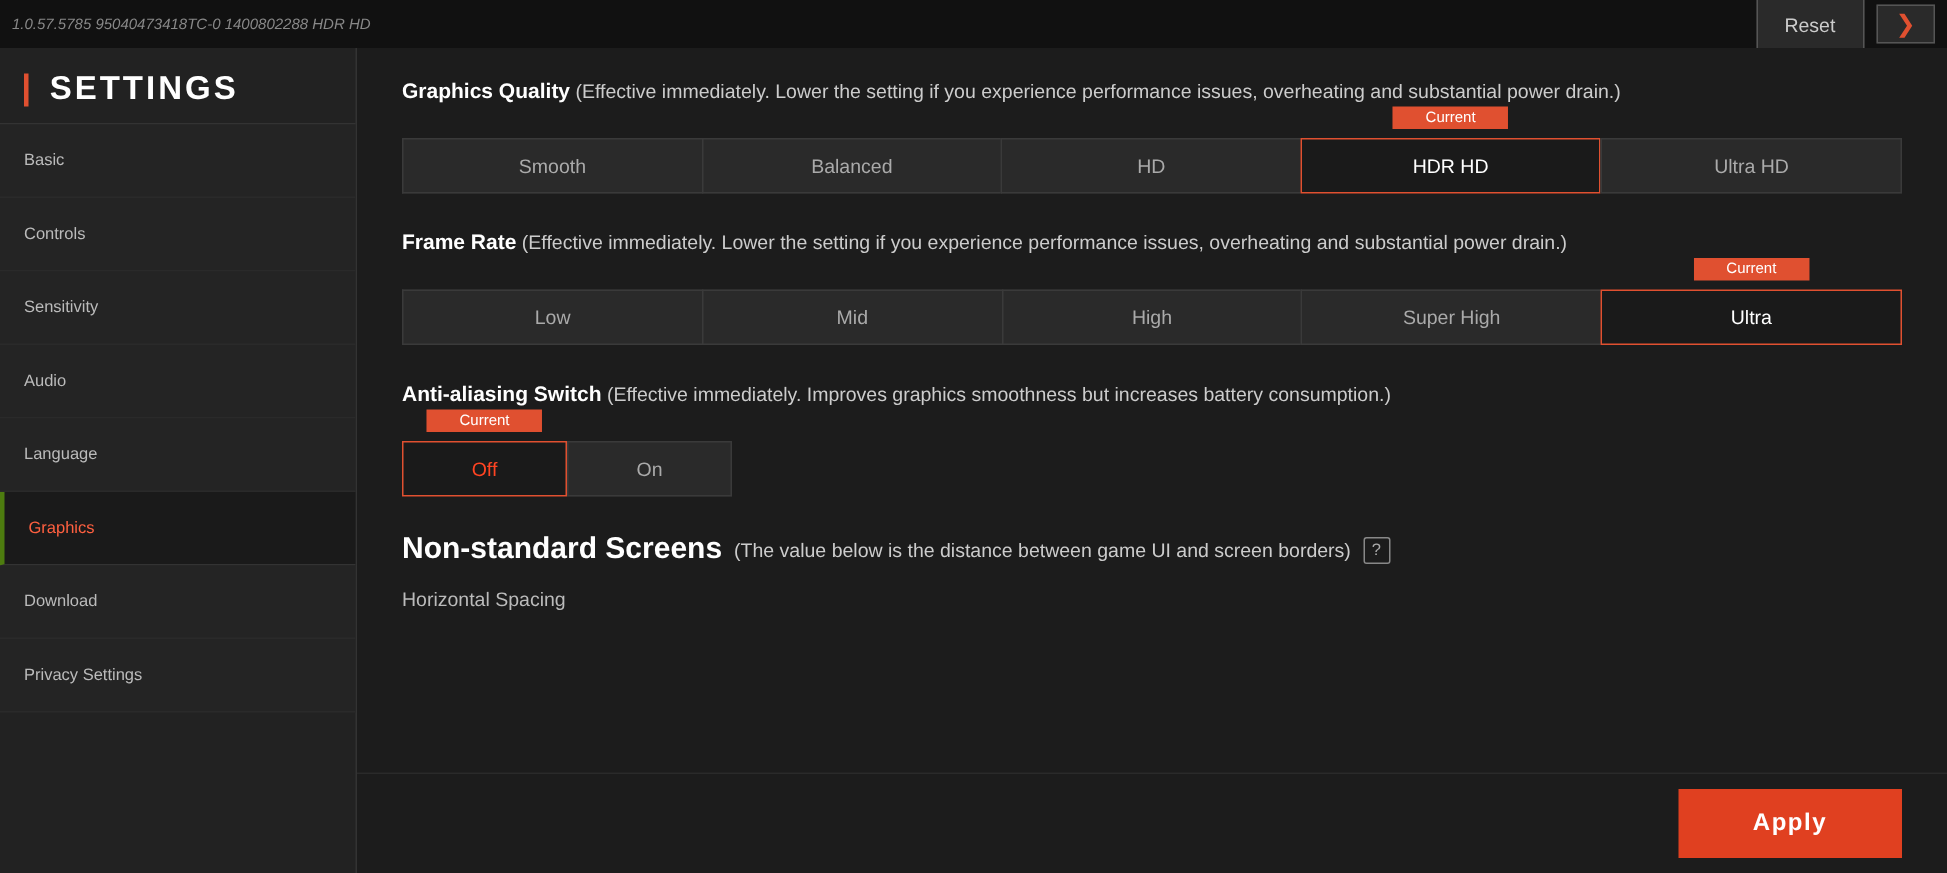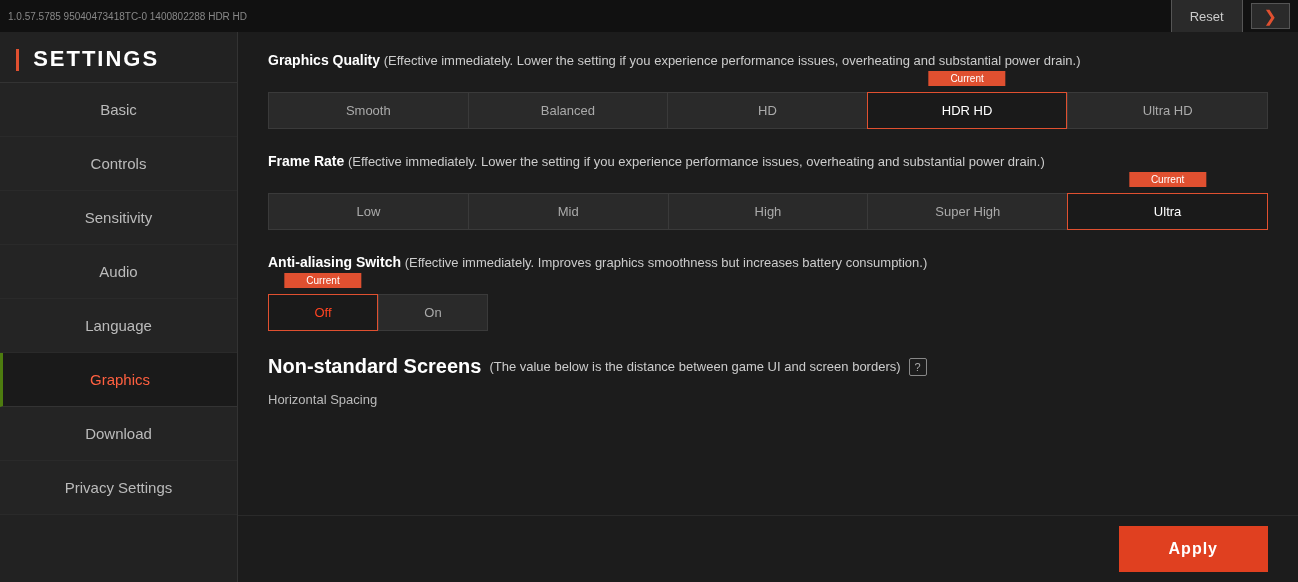--- a/index.html
+++ b/index.html
@@ -23,20 +23,21 @@
       padding: 4px 8px;
       gap: 8px;
       height: 32px;
     }
     .version-text {
       font-size: 10px;
       color: #888;
       margin-right: auto;
       display: flex;
       align-items: center;
+      font-style: italic;
     }
     .reset-btn {
       background: #2a2a2a;
       border: 1px solid #555;
       color: #ccc;
       padding: 4px 18px;
       cursor: pointer;
       font-size: 13px;
       height: 38px;
     }
@@ -83,25 +84,25 @@
       height: 22px;
       vertical-align: middle;
     }
     .sidebar-nav {
       display: flex;
       flex-direction: column;
       flex: 1;
     }
     .sidebar-item {
       padding: 18px 16px;
-      font-size: 15px;
+      font-size: 11px;
       color: #bbb;
       cursor: pointer;
       border-bottom: 1px solid #2a2a2a;
-      text-align: center;
+      text-align: left;
       background: #242424;
     }
     .sidebar-item.active {
       background: #1a1a1a;
       color: #ff6040;
       border-left: 3px solid #4d7c0f;
       border-bottom: 1px solid #333;
     }
 
     

